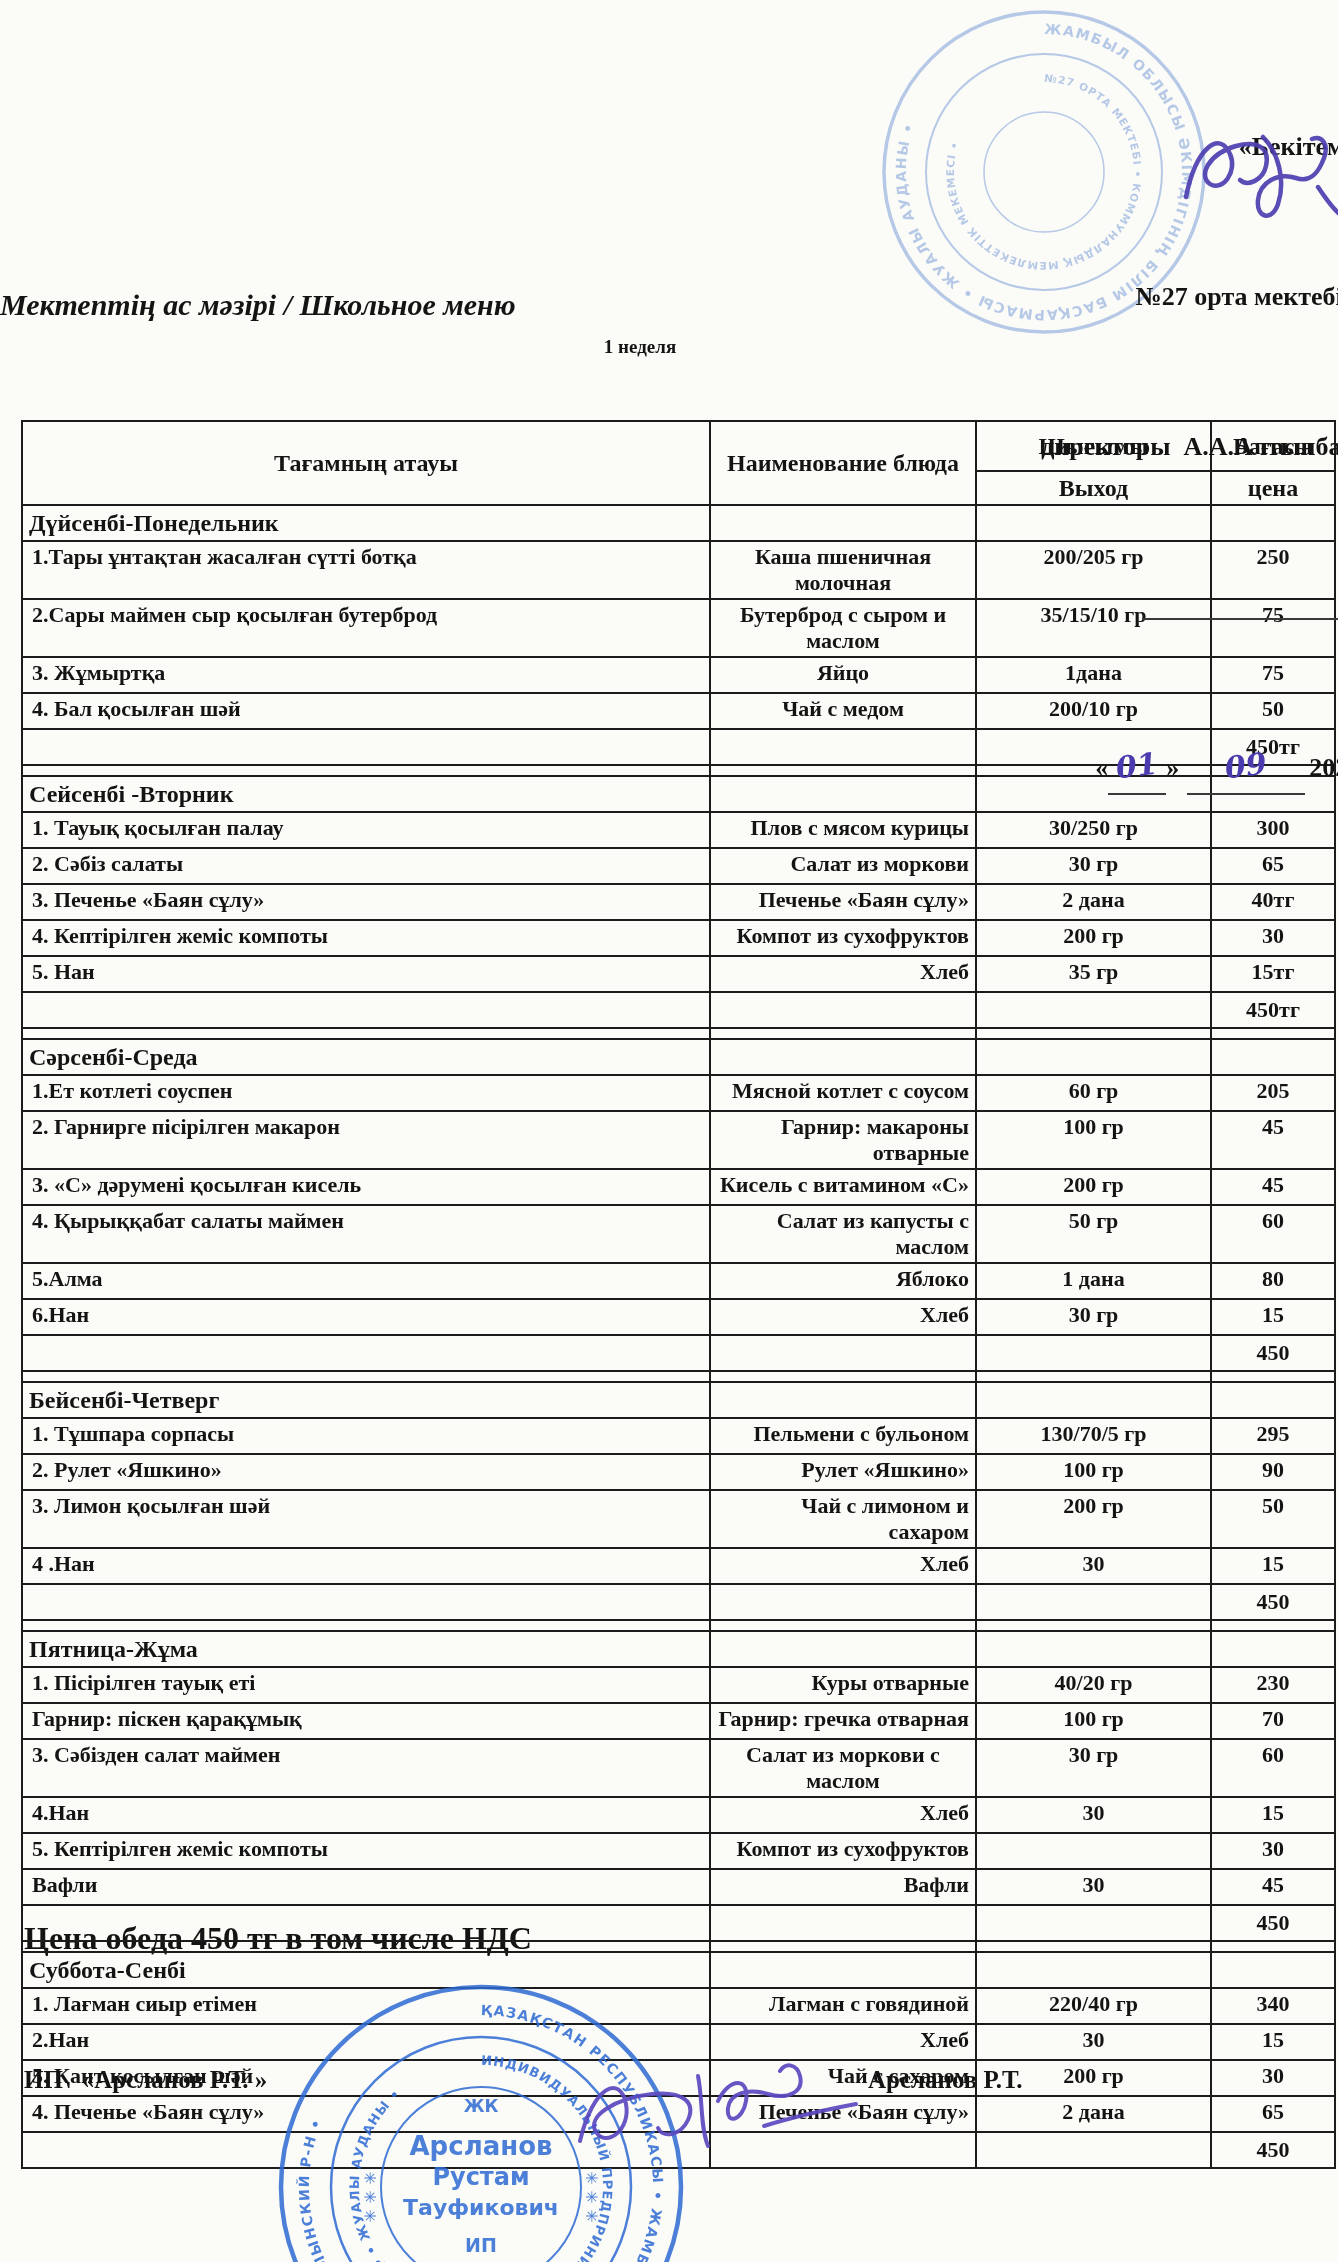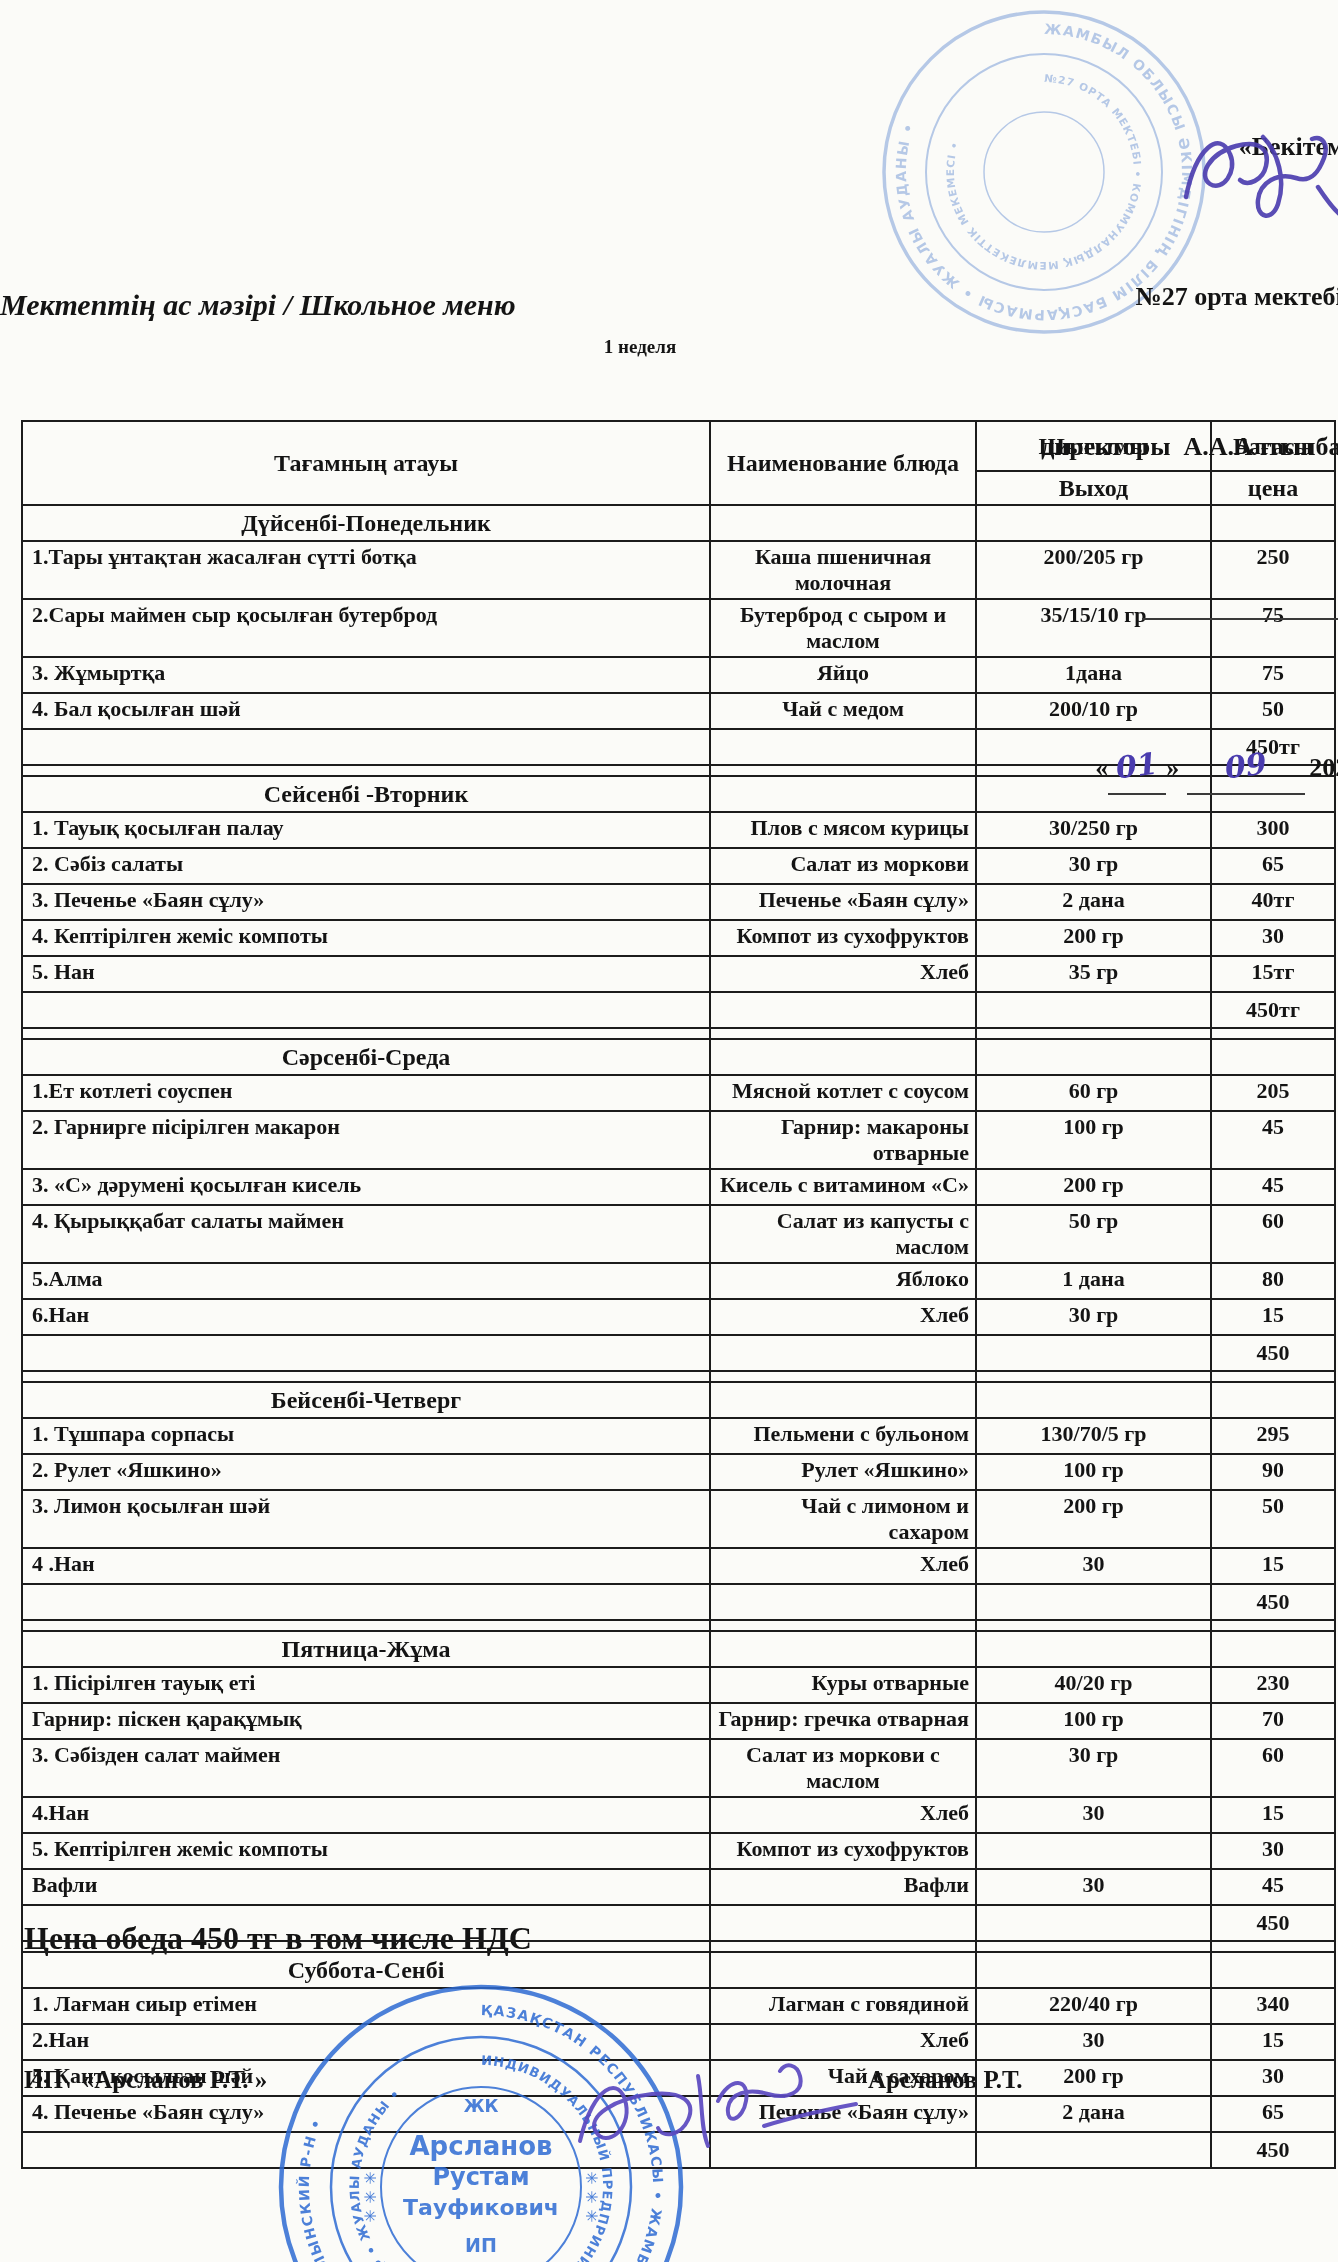--- a/index.html
+++ b/index.html
@@ -25,21 +25,21 @@
                     padding:2px 6px;font-size:22px;line-height:1.18;overflow:hidden;}
   .menu th{font-size:24px;text-align:center;vertical-align:middle;}
   .menu thead tr.h1 th{height:44px;}
   .menu thead tr.h2 th{height:26px;}
   .menu td.kz{text-align:left;padding-left:9px;border-radius:28px;}
   .menu td.ru{text-align:right;}
   .menu td.ru.ctr{text-align:center;}
   .menu td.out,.menu td.price{text-align:center;}
   .menu tr.item td{height:30px;}
   .menu tr.day td{height:30px;vertical-align:middle;}
-  .menu tr.day td.day-cell{text-align:center;font-size:24px;margin-left:8px;}
+  .menu tr.day td.day-cell{font-size:24px;margin-left:8px;}
   .menu tr.spacer td{height:9px;padding:0;}
   .menu tr.total td{height:30px;vertical-align:middle;}
   
   .footer-note{position:absolute;top:1920px;left:24px;font-size:32px;z-index:1;white-space:pre;}
   .footer-ip{position:absolute;top:2066px;left:24px;font-size:25px;z-index:1;white-space:pre;}
   .footer-name{position:absolute;top:2066px;left:868px;font-size:25px;z-index:1;white-space:pre;}
   
   .stamp-school{position:absolute;top:0px;left:872px;z-index:1;opacity:.55;}
   .stamp-ip{position:absolute;top:1972px;left:266px;z-index:4;opacity:.85;}
   .sig-top{position:absolute;top:92px;left:1178px;z-index:4;opacity:.92;}

